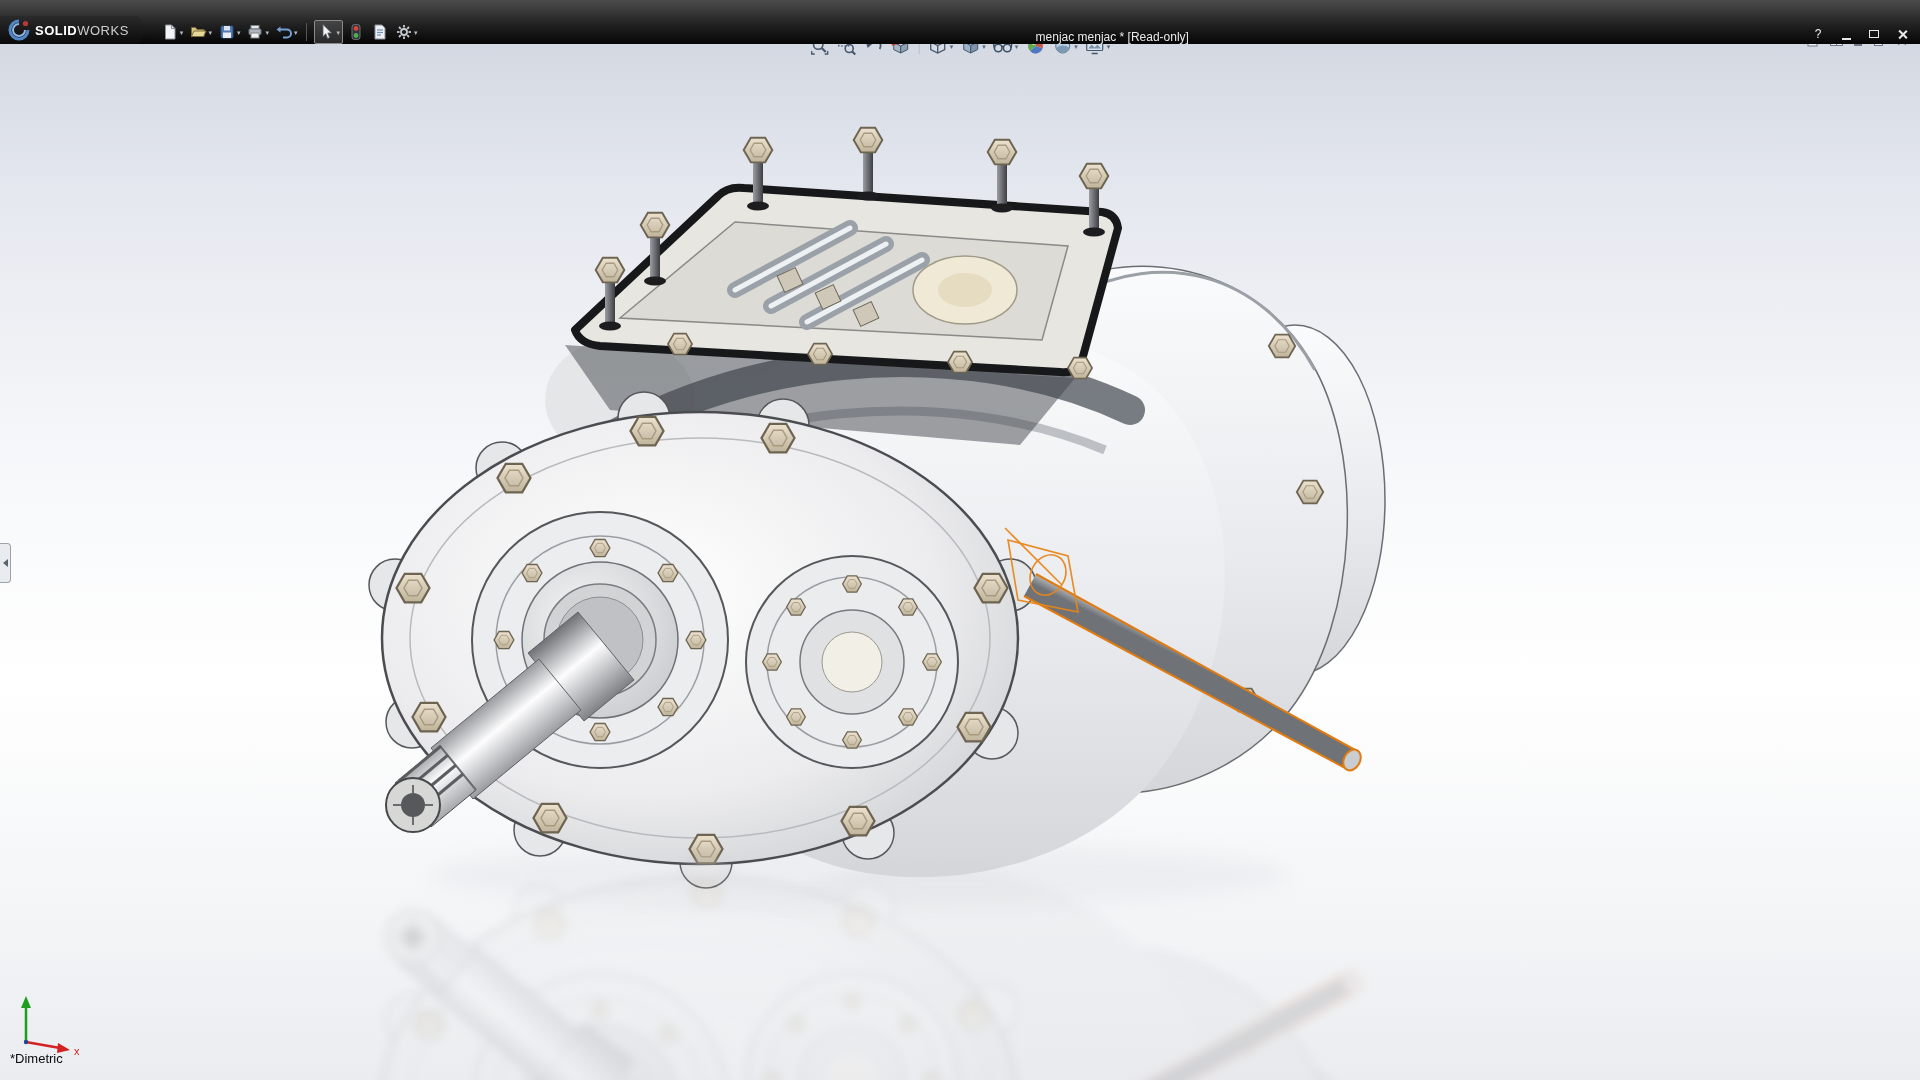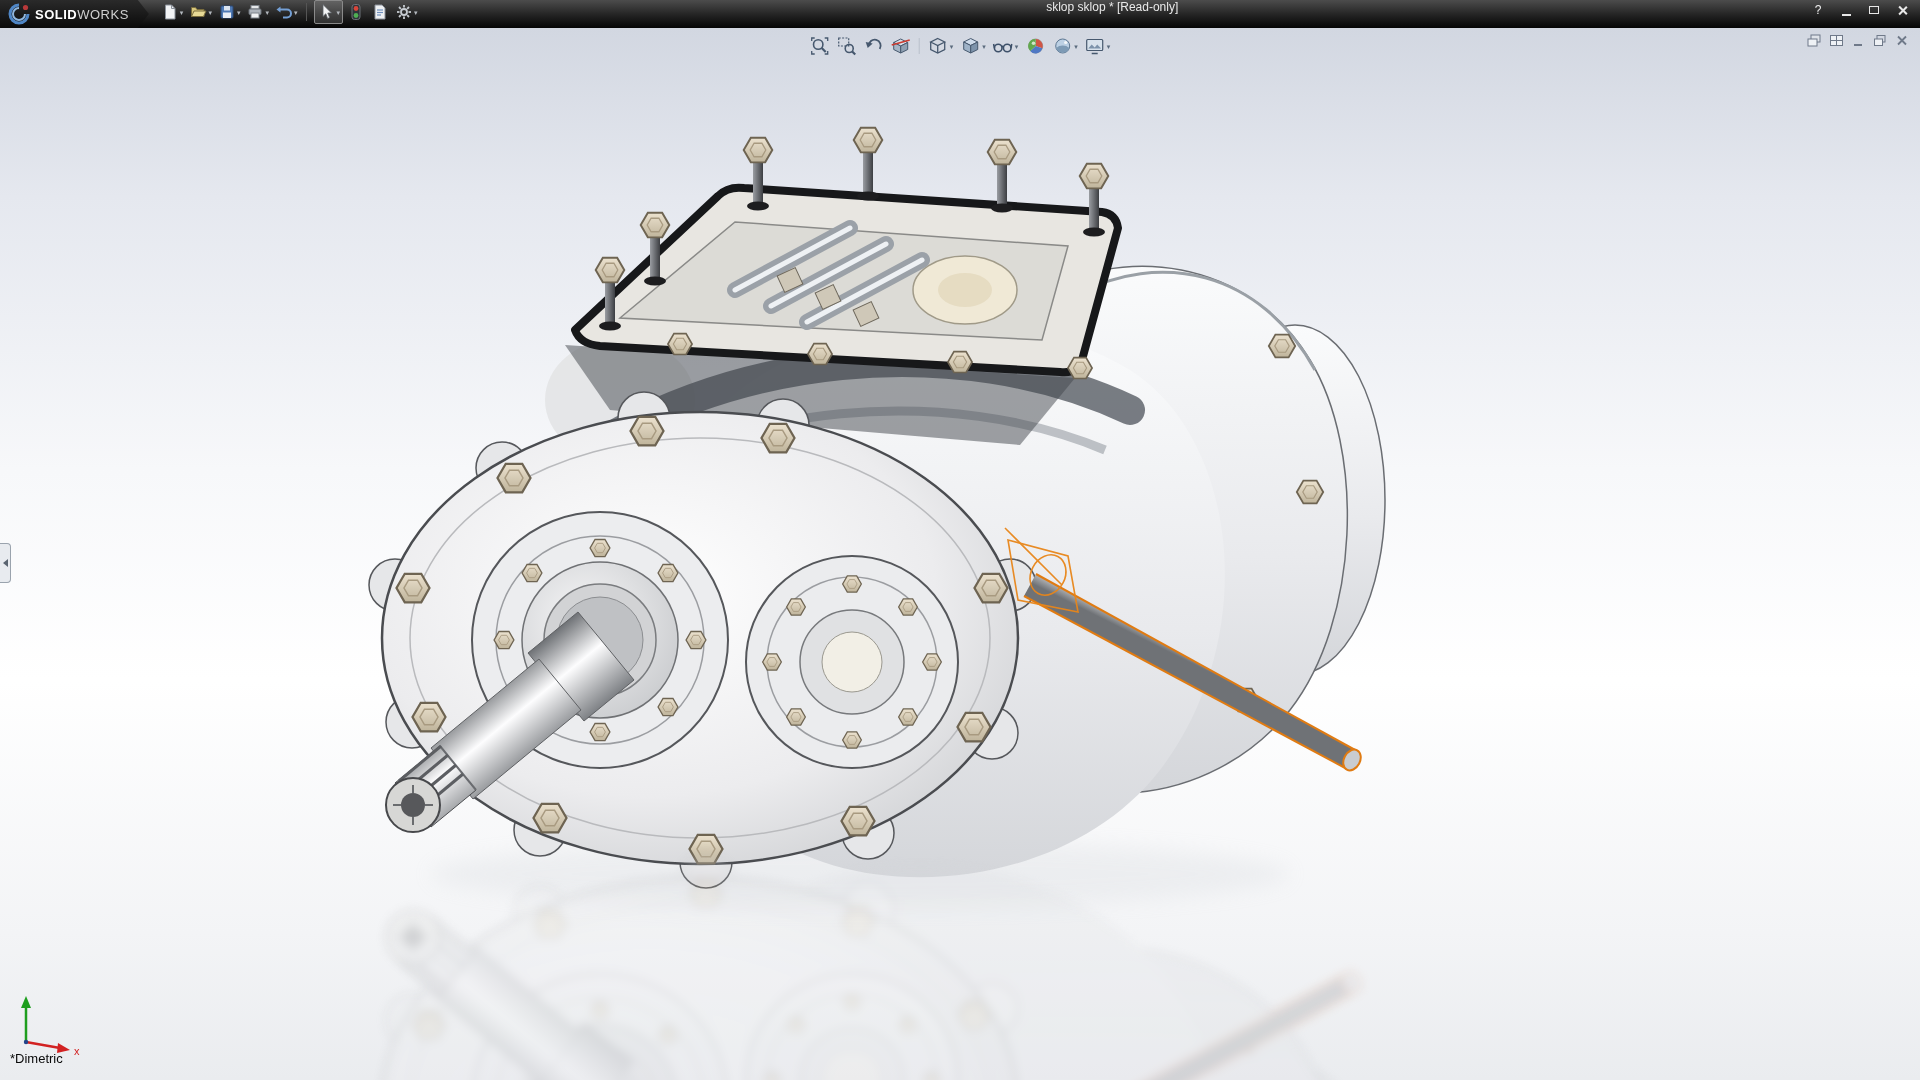--- a/index.html
+++ b/index.html
@@ -1,21 +1,21 @@
 <!DOCTYPE html>
 <html><head>
 <meta charset="utf-8">
 <style>
   * { margin:0; padding:0; box-sizing:border-box; }
   html,body { width:1920px; height:1080px; overflow:hidden; font-family:"Liberation Sans",sans-serif; background:#fff; }
 
   
-  .titlebar{ position:absolute; top:0; left:0; width:1920px; height:28px;
+  .titlebar{ position:absolute; top:0; left:0; width:1920px; height:44px;
     background:linear-gradient(#4c4c4c,#222 55%,#050505);
-    display:flex; align-items:flex-start; z-index:50; }
+    display:flex; align-items:flex-end; z-index:50; }
   .logo{ height:28px; display:flex; align-items:center; gap:5px; padding:0 20px 0 8px;
     background:linear-gradient(#2a2a2a,#0a0a0a);
     clip-path:polygon(0 0, calc(100% - 11px) 0, 100% 50%, calc(100% - 11px) 100%, 0 100%); }
   .brand-text{ font-size:13px; letter-spacing:.5px; color:#fff; white-space:nowrap; }
   .brand-text .bold{ font-weight:bold; }
   .brand-text .light{ font-weight:normal; color:#cfcfcf; }
   .main-toolbar{ display:flex; align-items:center; gap:2px; margin-left:10px; }
   .tb-btn{ display:flex; align-items:center; padding:1px 2px; border-radius:2px; height:24px; }
   .tb-btn.active{ background:rgba(255,255,255,.14); border:1px solid #8a8a8a; }
   .dd{ color:#b4b9bf; font-size:7px; margin-left:1px; line-height:1; }
@@ -143,21 +143,21 @@
           <line x1="4" y1="4" x2="5.8" y2="5.8"></line>
             <line x1="12.2" y1="12.2" x2="14" y2="14"></line>
           <line x1="14" y1="4" x2="12.2" y2="5.8"></line>
             <line x1="5.8" y1="12.2" x2="4" y2="14"></line>
         </g>
       </svg>
         <span class="dd">▾</span>
     </div>
   </div>
 
-  <div class="title-text">sklop sklop * [Read-only]</div>
+  <div class="title-text">menjac menjac * [Read-only]</div>
 
   <div class="win-controls">
     <div class="win-btn">
         <span>?</span>
       </div>
     <div class="win-btn">
         <div class="ic-min"></div>
       </div>
     <div class="win-btn">
         <div class="ic-max"></div>

